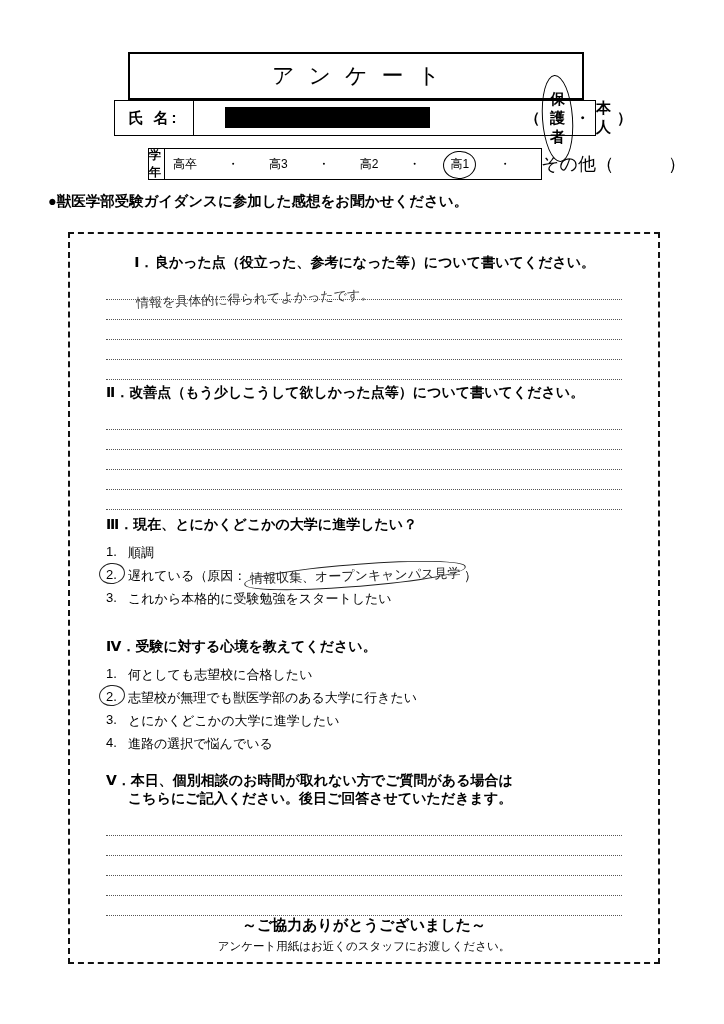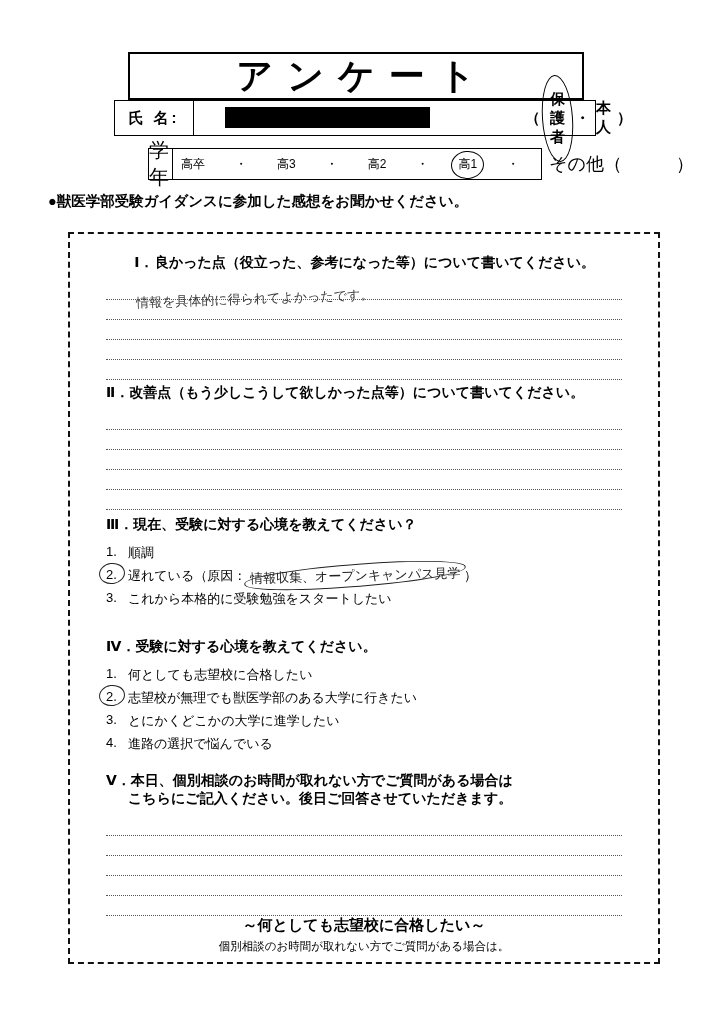--- a/index.html
+++ b/index.html
@@ -17,21 +17,21 @@
   }
 
   
   .title-box{
     position:absolute;
     left:128px;top:52px;width:452px;height:44px;
     border:2px solid #000;
     display:flex;align-items:center;justify-content:center;
   }
   .title-text{
-    font-size:36px;font-weight:bold;
+    font-size:22px;font-weight:normal;
     letter-spacing:14px;
     text-indent:14px;
     font-family:"DejaVu Sans",sans-serif;
   }
 
   
   .name-box{
     position:absolute;
     left:114px;top:100px;width:480px;height:34px;
     border:1.5px solid #000;
@@ -65,21 +65,21 @@
   .grade-box{
     position:absolute;
     left:148px;top:148px;width:392px;height:30px;
     border:1.5px solid #000;
     display:flex;align-items:center;
   }
   .grade-label{
     width:66px;height:100%;
     border-right:1.5px solid #000;
     display:flex;align-items:center;justify-content:center;
-    font-size:20px;font-weight:normal;letter-spacing:3px;
+    font-size:12px;font-weight:bold;letter-spacing:3px;
   }
   .grade-opts{
     flex:1;display:flex;align-items:center;justify-content:space-around;
     font-size:12px;padding:0 8px;gap:30px;
   }
   .grade-opt{position:relative;white-space:nowrap;}
   .grade-opt.selected::after{
     content:"";position:absolute;left:-7px;top:-5px;right:-7px;bottom:-6px;
     border:1.4px solid #000;border-radius:50%;
     transform:rotate(-6deg);
@@ -222,21 +222,21 @@
         <div class="line"></div>
         <div class="line"></div>
         <div class="line"></div>
         <div class="line"></div>
         <div class="line"></div>
       </div>
     </div>
 
     <div class="q" style="top:282px;">
       <div class="q-head">
-        <span class="num">Ⅲ．</span><span>現在、受験に対する心境を教えてください？</span>
+        <span class="num">Ⅲ．</span><span>現在、とにかくどこかの大学に進学したい？</span>
       </div>
       <div class="opts">
         <div class="opt">
           <span class="marker">1.</span>
           <span>順調</span>
         </div>
         <div class="opt circled">
           <span class="marker">2.</span>
           <span>遅れている（原因：</span>
           <span class="hand-inline">情報収集、オープンキャンパス見学</span>
@@ -283,18 +283,18 @@
       <div class="lines">
         <div class="line"></div>
         <div class="line"></div>
         <div class="line"></div>
         <div class="line"></div>
         <div class="line"></div>
       </div>
     </div>
 
     <div class="footer" style="top:682px;">
-      <div class="footer-main">～何としても志望校に合格したい～</div>
-      <div class="footer-sub">個別相談のお時間が取れない方でご質問がある場合は。</div>
+      <div class="footer-main">～ご協力ありがとうございました～</div>
+      <div class="footer-sub">アンケート用紙はお近くのスタッフにお渡しください。</div>
     </div>
 
   </div>
 </div>
 
 </body></html>

